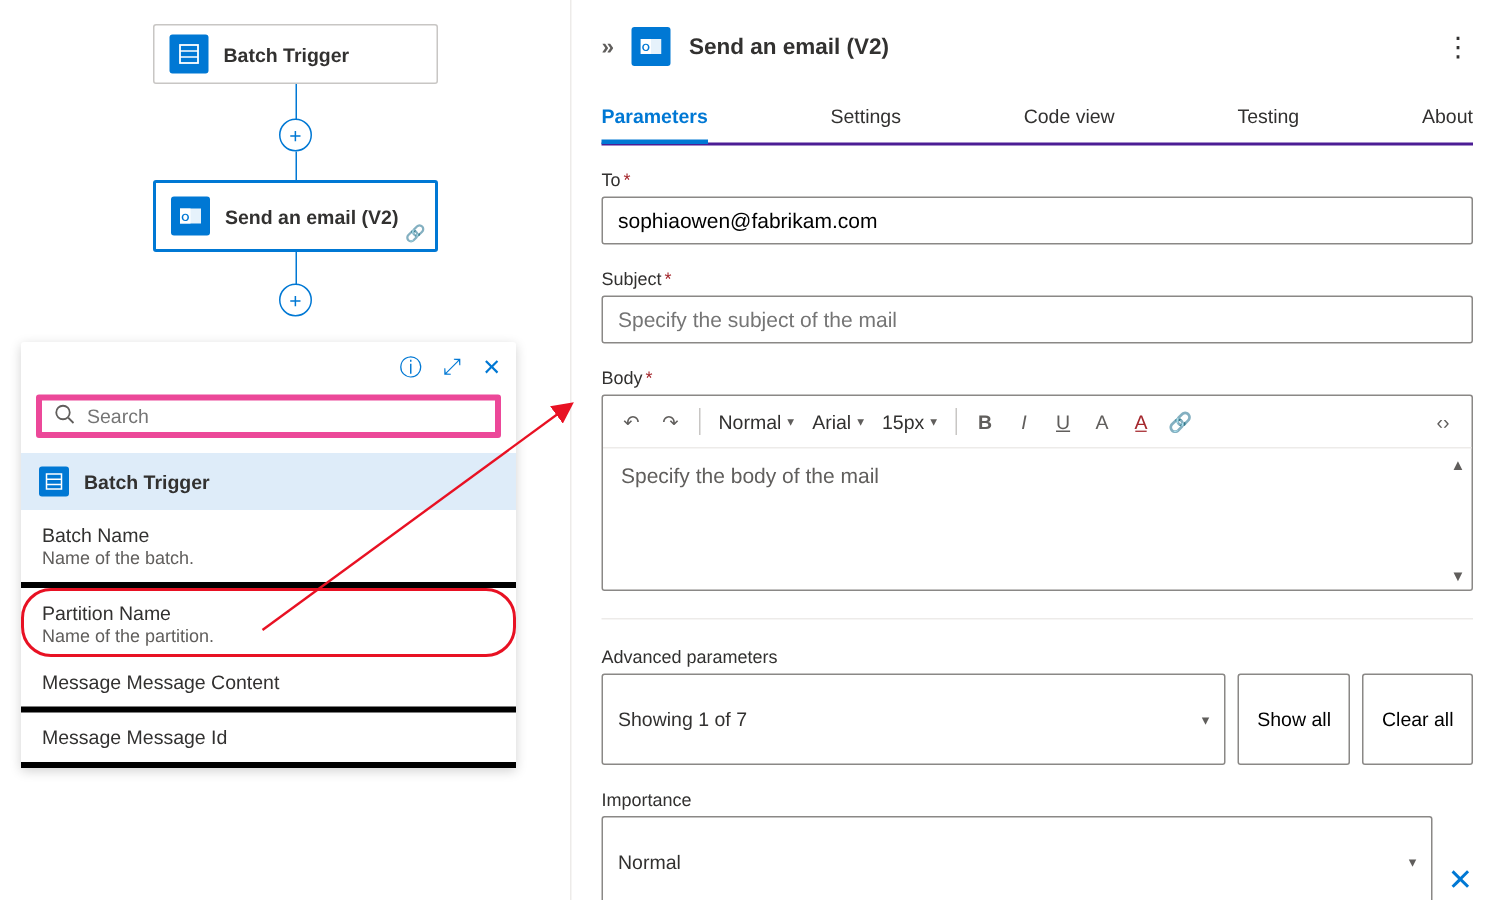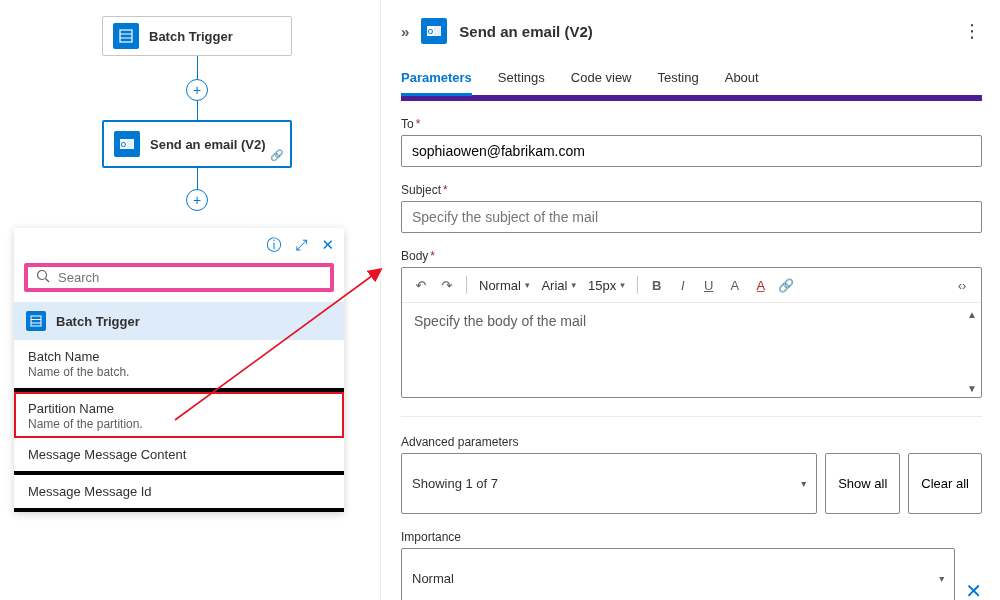--- a/index.html
+++ b/index.html
@@ -22,31 +22,31 @@
   .popup-topbar { display: flex; justify-content: flex-end; gap: 14px; padding: 8px 10px; color: #0078d4; }
   .popup-topbar span { cursor: pointer; font-size: 15px; }
   .popup-topbar .close { color: #0078d4; }
   .search-row { margin: 0 10px 10px; border: 4px solid #ec4899; border-radius: 2px; display: flex; align-items: center; padding: 2px 8px; gap: 8px; }
   .search-row input { border: none; outline: none; flex: 1; font-size: 13px; }
   .section-header { background: #deecf9; display: flex; align-items: center; gap: 10px; padding: 9px 12px; font-weight: 600; }
   .section-header .sh-icon { width: 20px; height: 20px; background: #0078d4; border-radius: 2px; display: flex; align-items: center; justify-content: center; }
   .token-item { padding: 9px 14px; border-bottom: 4px solid #000000; cursor: pointer; }
   .token-item .t-name { font-size: 13px; font-weight: 500; }
   .token-item .t-desc { font-size: 12px; color: #605e5c; margin-top: 1px; }
-  .token-item.hl { outline: 2px solid #e81123; outline-offset: -2px; position: relative; z-index: 2; border-bottom: none; padding-bottom: 7px; }
+  .token-item.hl { outline: 2px solid #e81123; outline-offset: -2px; position: relative; z-index: 2; border-bottom: none; padding-bottom: 7px; border-radius: 20px; }
   
   
   .panel { position: absolute; left: 380px; top: 0; right: 0; bottom: 0; border-left: 1px solid #edebe9; background: #fff; padding: 0 18px 0 20px; overflow: hidden; }
   .panel-header { display: flex; align-items: center; gap: 12px; padding: 18px 0 12px; }
   .panel-header .chev { font-size: 15px; color: #605e5c; cursor: pointer; font-weight: bold; }
   .panel-header .p-icon { width: 26px; height: 26px; background: #0078d4; border-radius: 2px; display: flex; align-items: center; justify-content: center; }
   .panel-header h2 { font-size: 15px; font-weight: 600; flex: 1; }
   .panel-header .more { font-size: 18px; cursor: pointer; letter-spacing: 1px; }
   
-  .tabs { display: flex; gap: 26px; border-bottom: 6px solid #4c1d95; margin-top: 6px; }
+  .tabs { display: flex; gap: 26px; border-bottom: 2px solid #4c1d95; margin-top: 6px; justify-content: space-between; }
   .tab { padding: 8px 0 10px; font-size: 13px; color: #323130; cursor: pointer; position: relative; }
   .tab.active { color: #0078d4; font-weight: 600; }
   .tab.active::after { content: ""; position: absolute; left: 0; right: 0; bottom: -1px; height: 3px; background: #0078d4; }
   
   .field { margin-top: 16px; }
   .field-label { font-size: 12px; color: #323130; margin-bottom: 4px; }
   .req { color: #a4262c; margin-left: 2px; }
   .txt-input { width: 100%; border: 1px solid #8a8886; border-radius: 2px; padding: 7px 10px; font-size: 14px; }
   .txt-input.subject { color: #605e5c; }
   

